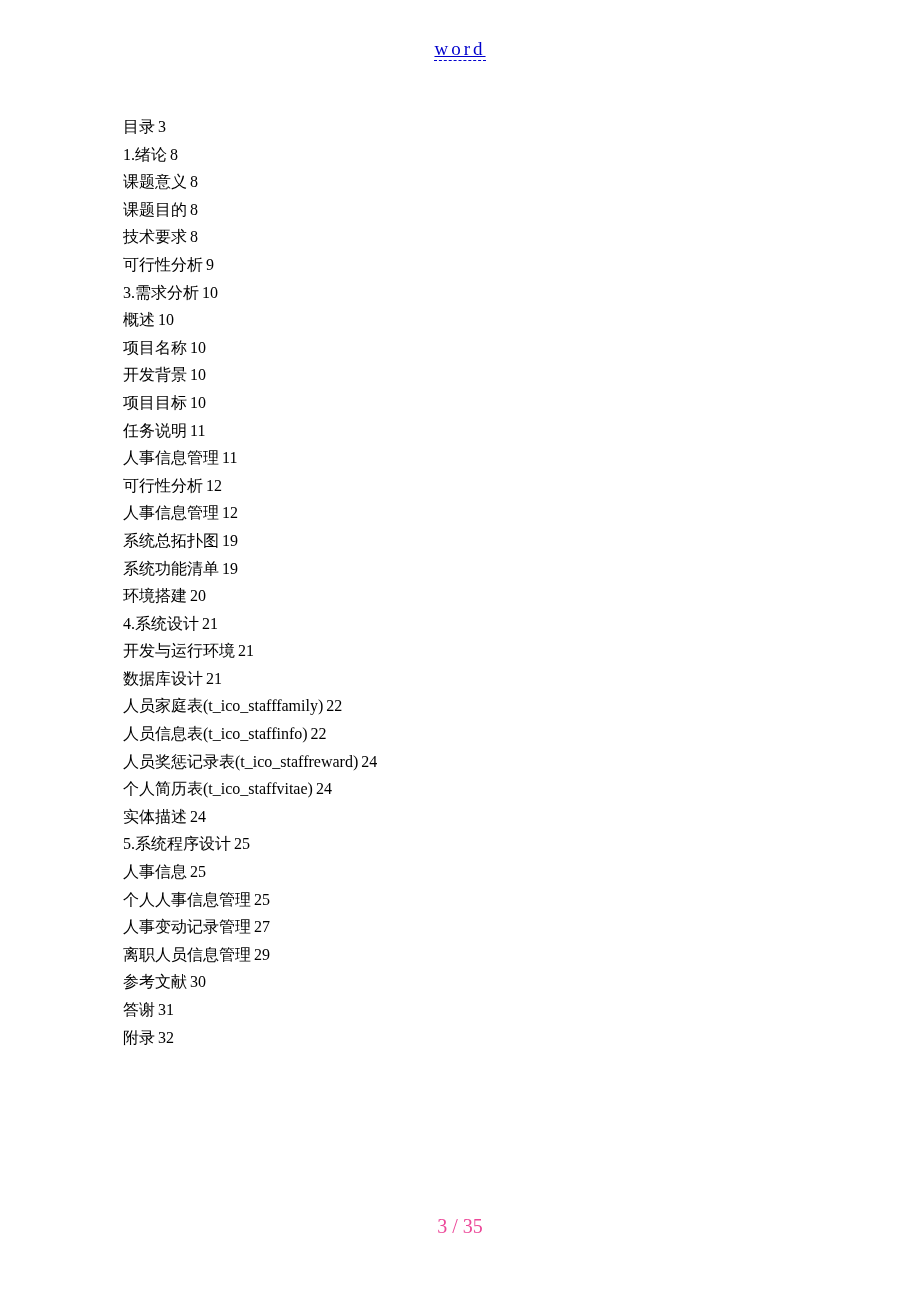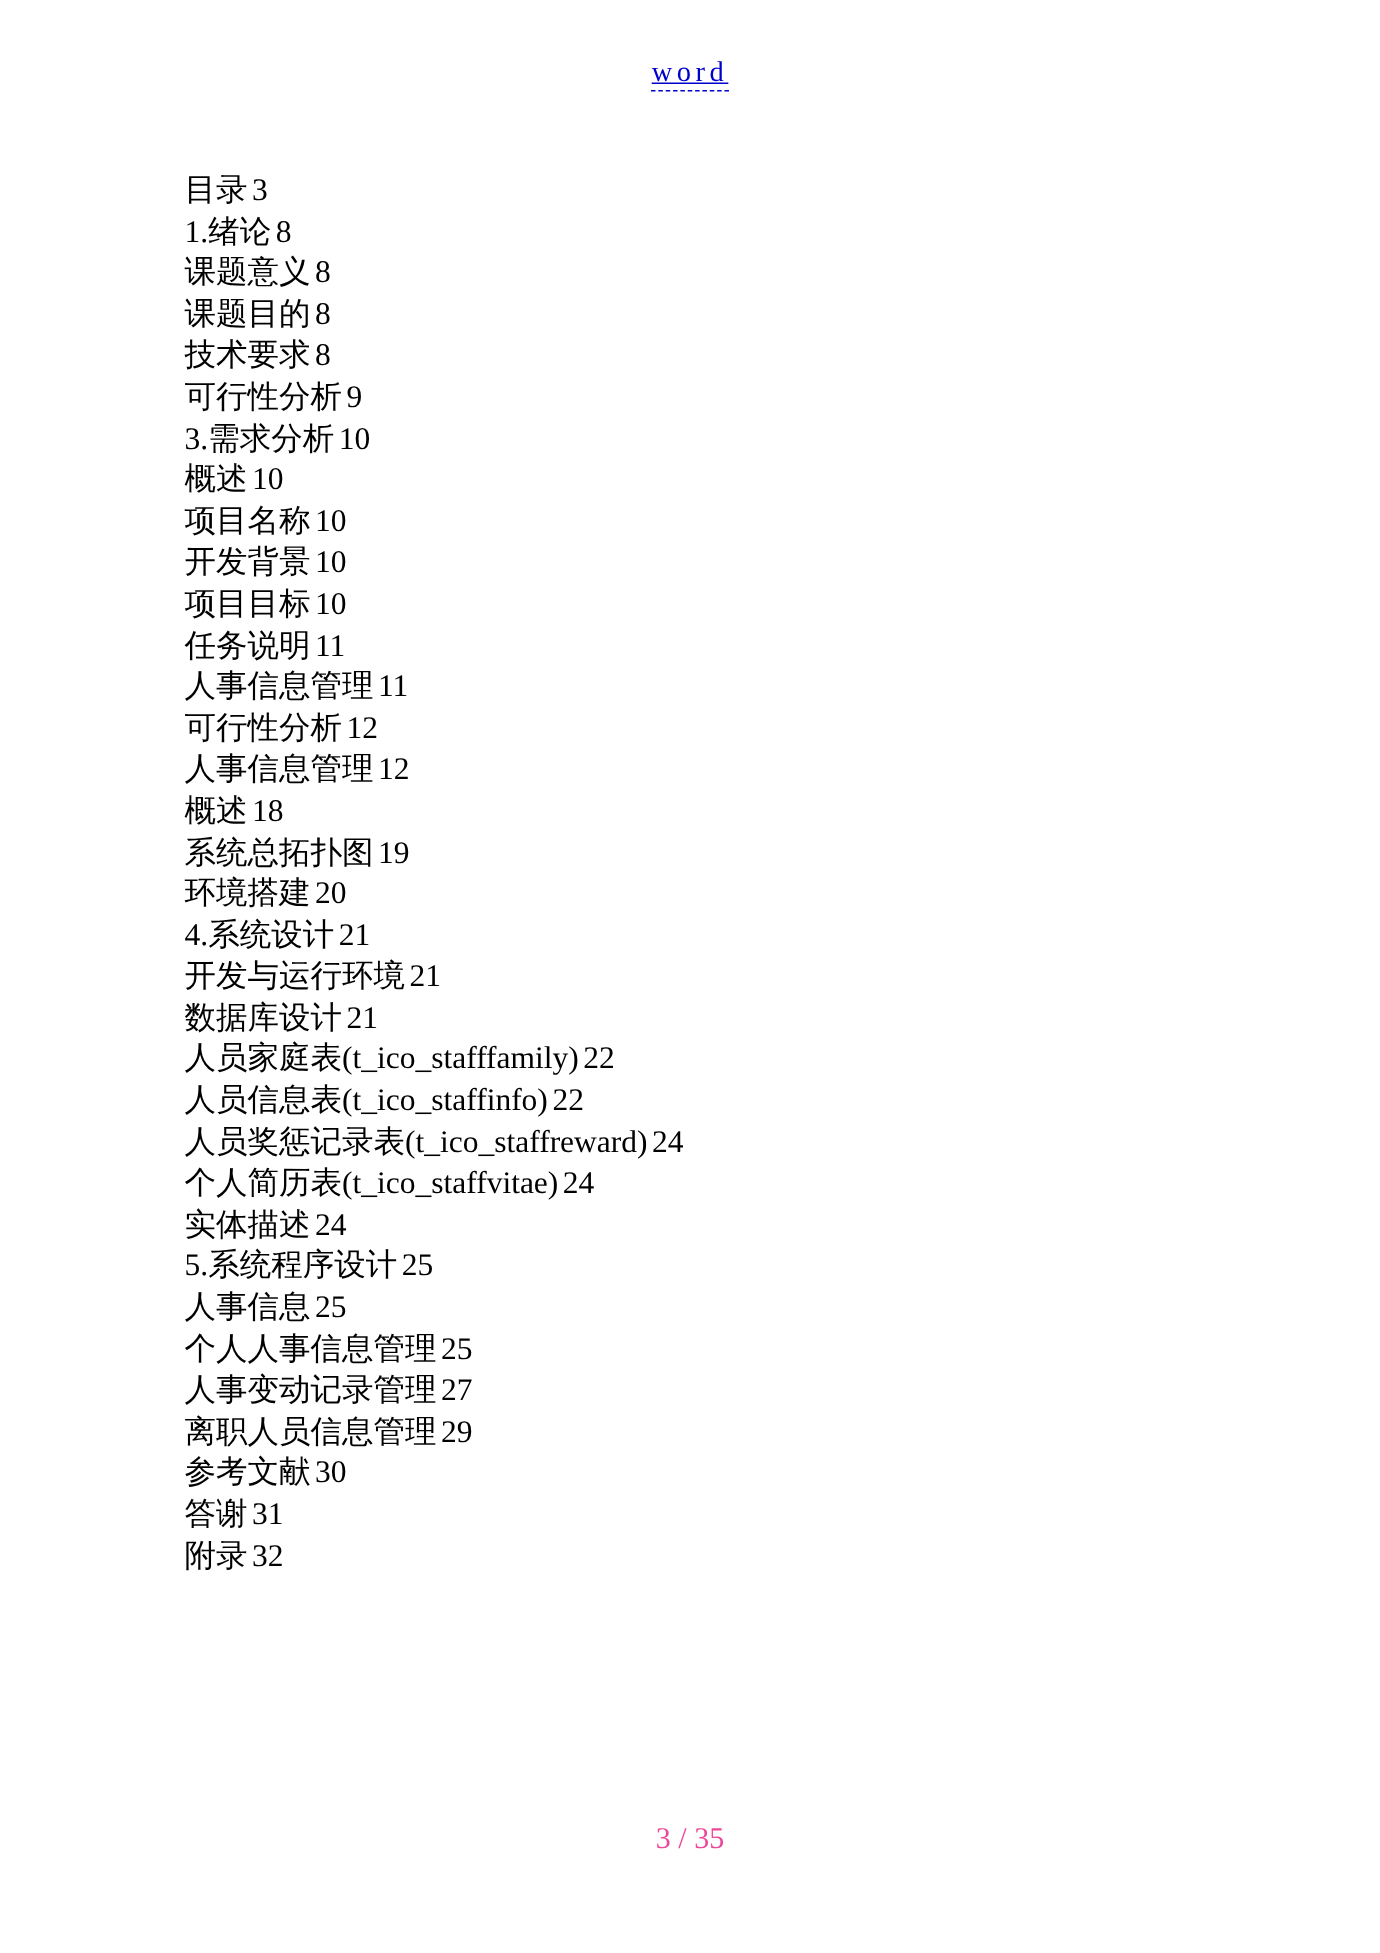--- a/index.html
+++ b/index.html
@@ -30,21 +30,21 @@
       border-bottom: 1px dashed #0000cc;
       padding-bottom: 1px;
     }
     .content {
       position: absolute;
       top: 113px;
       left: 123px;
       width: 700px;
     }
     .toc-line {
-      font-size: 21px;
+      font-size: 16px;
       line-height: 27.6px;
       color: #000000;
       white-space: nowrap;
     }
     .toc-title {
       font-family: "SimSun", "宋体", serif;
     }
     .toc-page {
       font-family: "Times New Roman", serif;
       margin-left: 3px;
@@ -76,22 +76,22 @@
     <div class="toc-line"><span class="toc-title">可行性分析</span><span class="toc-page">9</span></div>
     <div class="toc-line"><span class="toc-title">3.需求分析</span><span class="toc-page">10</span></div>
     <div class="toc-line"><span class="toc-title">概述</span><span class="toc-page">10</span></div>
     <div class="toc-line"><span class="toc-title">项目名称</span><span class="toc-page">10</span></div>
     <div class="toc-line"><span class="toc-title">开发背景</span><span class="toc-page">10</span></div>
     <div class="toc-line"><span class="toc-title">项目目标</span><span class="toc-page">10</span></div>
     <div class="toc-line"><span class="toc-title">任务说明</span><span class="toc-page">11</span></div>
     <div class="toc-line"><span class="toc-title">人事信息管理</span><span class="toc-page">11</span></div>
     <div class="toc-line"><span class="toc-title">可行性分析</span><span class="toc-page">12</span></div>
     <div class="toc-line"><span class="toc-title">人事信息管理</span><span class="toc-page">12</span></div>
-    <div class="toc-line"><span class="toc-title">概述</span><span class="toc-page">18</span></div>
     <div class="toc-line"><span class="toc-title">系统总拓扑图</span><span class="toc-page">19</span></div>
+    <div class="toc-line"><span class="toc-title">系统功能清单</span><span class="toc-page">19</span></div>
     <div class="toc-line"><span class="toc-title">环境搭建</span><span class="toc-page">20</span></div>
     <div class="toc-line"><span class="toc-title">4.系统设计</span><span class="toc-page">21</span></div>
     <div class="toc-line"><span class="toc-title">开发与运行环境</span><span class="toc-page">21</span></div>
     <div class="toc-line"><span class="toc-title">数据库设计</span><span class="toc-page">21</span></div>
     <div class="toc-line"><span class="toc-title">人员家庭表(t_ico_stafffamily)</span><span class="toc-page">22</span></div>
     <div class="toc-line"><span class="toc-title">人员信息表(t_ico_staffinfo)</span><span class="toc-page">22</span></div>
     <div class="toc-line"><span class="toc-title">人员奖惩记录表(t_ico_staffreward)</span><span class="toc-page">24</span></div>
     <div class="toc-line"><span class="toc-title">个人简历表(t_ico_staffvitae)</span><span class="toc-page">24</span></div>
     <div class="toc-line"><span class="toc-title">实体描述</span><span class="toc-page">24</span></div>
     <div class="toc-line"><span class="toc-title">5.系统程序设计</span><span class="toc-page">25</span></div>

